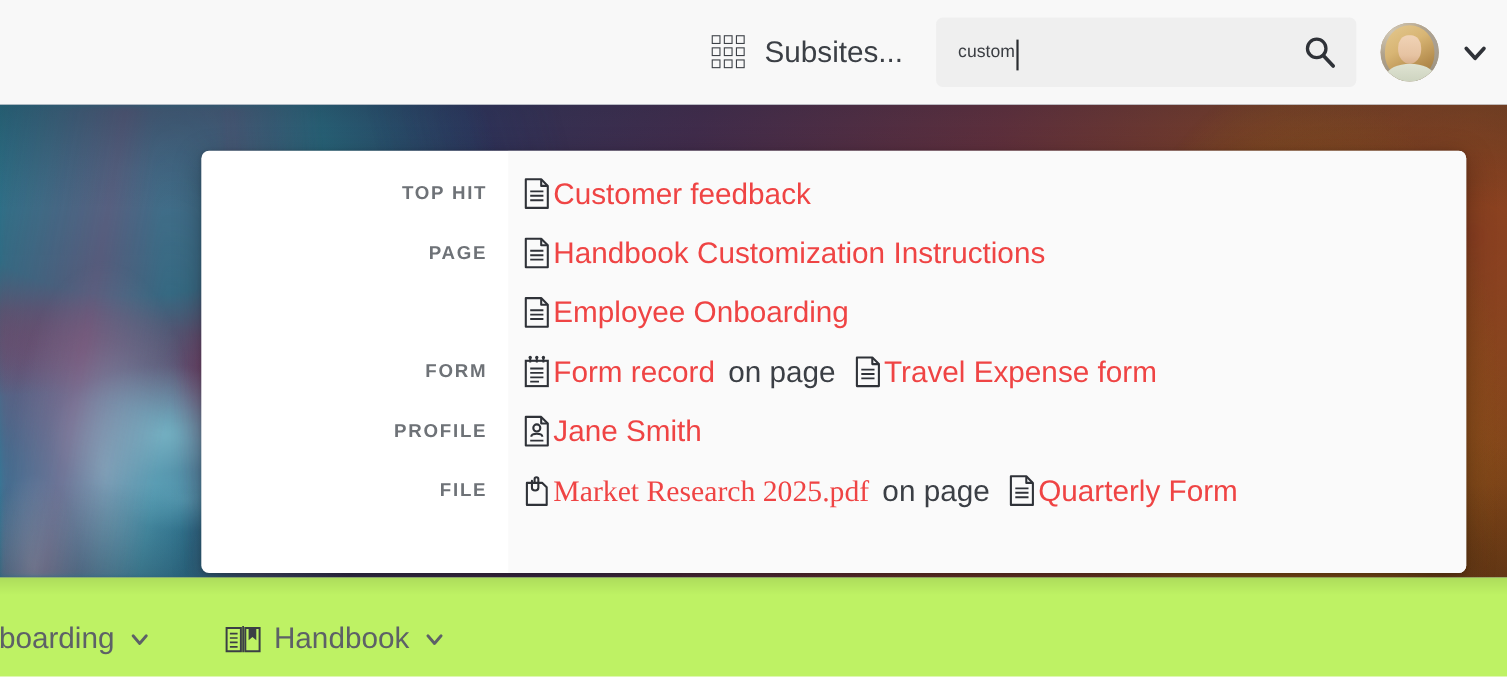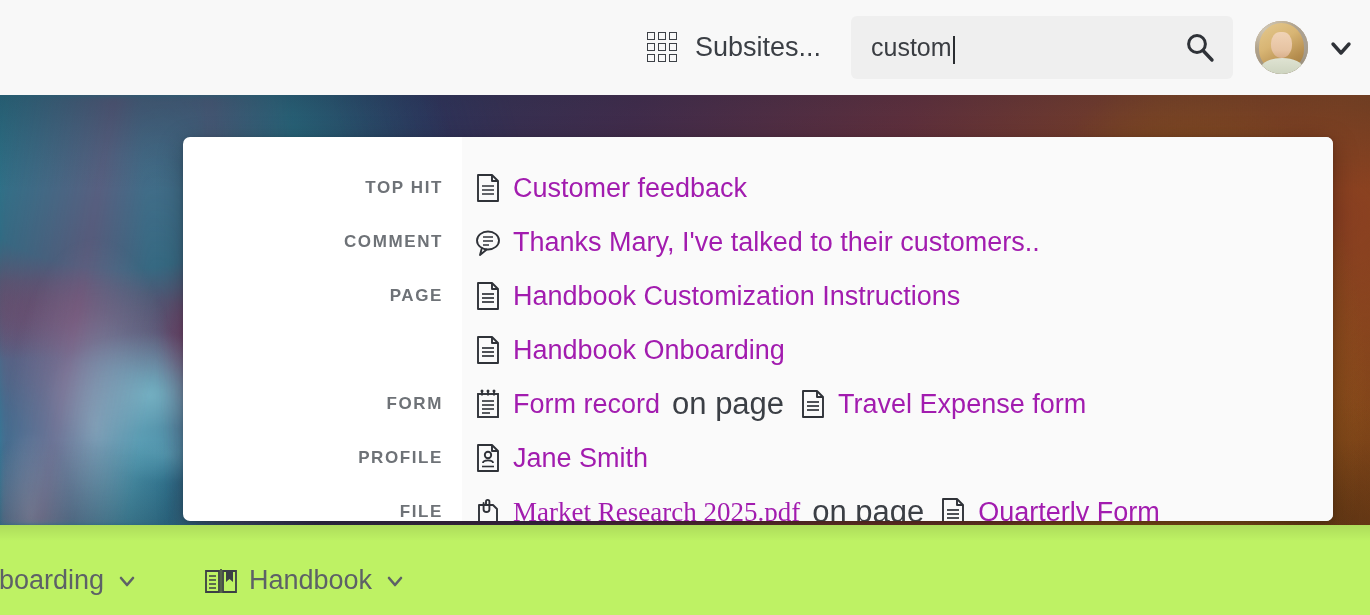--- a/index.html
+++ b/index.html
@@ -100,21 +100,21 @@
     position: relative;
     width: 382px; height: 63px;
     background: #efefef;
     border-radius: 6px;
     display: flex;
     align-items: center;
     padding: 0 20px;
     flex: none;
   }
   .search-value {
-    font-size: 25px;
+    font-size: 16px;
     color: #3a3d42;
     white-space: nowrap;
     line-height: 1;
   }
   .caret {
     display: inline-block;
     width: 2px; height: 28px;
     background: #2a2d31;
     margin-left: 1px;
     vertical-align: middle;
@@ -175,21 +175,21 @@
     position: absolute;
     left: 183px; top: 137px;
     width: 1150px; height: 384px;
     background: #ffffff;
     border-radius: 7px;
     box-shadow: 0 6px 26px rgba(0,0,0,0.30), 0 1px 4px rgba(0,0,0,0.14);
     overflow: hidden;
     z-index: 20;
     display: flex;
     flex-direction: column;
-    padding-top: 24px;
+    padding-top: 12px;
   }
   .dd-col-bg {
     position: absolute;
     left: 279px; top: 0;
     width: 871px; height: 384px;
     background: #fafafa;
   }
   .rows {
     position: relative;
     z-index: 2;
@@ -214,26 +214,25 @@
   .row-content {
     flex: 1;
     display: flex;
     align-items: center;
     padding-left: 11px;
     min-width: 0;
     white-space: nowrap;
   }
   .res-link {
     font-size: 27px;
-    color: #a21caf;
-    margin-left: 10px;
+    color: #ef4444;
     white-space: nowrap;
   }
   .res-plain {
-    font-size: 31px;
+    font-size: 27px;
     color: #3b3f45;
     margin-left: 12px;
     white-space: nowrap;
   }
   .ico {
     flex: none;
     width: 30px; height: 32px;
     display: inline-block;
   }
   .ico.second { margin-left: 14px; }
@@ -341,33 +340,20 @@
                 <path d="M5,3 L19,3 L25,9 L25,29 L5,29 Z" stroke="#2f3238" fill="none" stroke-width="1.9" stroke-linejoin="round"></path>
                 <path d="M19,3 L19,9 L25,9" stroke="#2f3238" fill="none" stroke-width="1.9" stroke-linejoin="round"></path>
                 <line x1="9" y1="14" x2="21" y2="14" stroke="#2f3238" stroke-width="1.7"></line>
                 <line x1="9" y1="18" x2="21" y2="18" stroke="#2f3238" stroke-width="1.7"></line>
                 <line x1="9" y1="22" x2="21" y2="22" stroke="#2f3238" stroke-width="1.7"></line>
               </svg></span>
             <a class="res-link" style="text-decoration: none;">Customer feedback</a>
           </div>
         </div>
         <div class="row">
-          <div class="row-label">COMMENT</div>
-          <div class="row-content">
-            <span class="ico"><svg viewBox="0 0 30 32" width="30" height="32" aria-hidden="true">
-                <ellipse cx="15" cy="14.5" rx="11" ry="9" stroke="#2f3238" fill="none" stroke-width="1.9"></ellipse>
-                <path d="M9,21.5 L7,29 L14,23.2" stroke="#2f3238" fill="none" stroke-width="1.9" stroke-linejoin="round"></path>
-                <line x1="10" y1="11" x2="20" y2="11" stroke="#2f3238" stroke-width="1.7"></line>
-                <line x1="10" y1="15" x2="20" y2="15" stroke="#2f3238" stroke-width="1.7"></line>
-                <line x1="10" y1="19" x2="16" y2="19" stroke="#2f3238" stroke-width="1.7"></line>
-              </svg></span>
-            <a class="res-link" style="text-decoration: none;">Thanks Mary, I've talked to their customers..</a>
-          </div>
-        </div>
-        <div class="row">
           <div class="row-label">PAGE</div>
           <div class="row-content">
             <span class="ico"><svg viewBox="0 0 30 32" width="30" height="32" aria-hidden="true">
                 <path d="M5,3 L19,3 L25,9 L25,29 L5,29 Z" stroke="#2f3238" fill="none" stroke-width="1.9" stroke-linejoin="round"></path>
                 <path d="M19,3 L19,9 L25,9" stroke="#2f3238" fill="none" stroke-width="1.9" stroke-linejoin="round"></path>
                 <line x1="9" y1="14" x2="21" y2="14" stroke="#2f3238" stroke-width="1.7"></line>
                 <line x1="9" y1="18" x2="21" y2="18" stroke="#2f3238" stroke-width="1.7"></line>
                 <line x1="9" y1="22" x2="21" y2="22" stroke="#2f3238" stroke-width="1.7"></line>
               </svg></span>
             <a class="res-link" style="text-decoration: none;">Handbook Customization Instructions</a>
@@ -376,21 +362,21 @@
         <div class="row">
           <div class="row-label"></div>
           <div class="row-content">
             <span class="ico"><svg viewBox="0 0 30 32" width="30" height="32" aria-hidden="true">
                 <path d="M5,3 L19,3 L25,9 L25,29 L5,29 Z" stroke="#2f3238" fill="none" stroke-width="1.9" stroke-linejoin="round"></path>
                 <path d="M19,3 L19,9 L25,9" stroke="#2f3238" fill="none" stroke-width="1.9" stroke-linejoin="round"></path>
                 <line x1="9" y1="14" x2="21" y2="14" stroke="#2f3238" stroke-width="1.7"></line>
                 <line x1="9" y1="18" x2="21" y2="18" stroke="#2f3238" stroke-width="1.7"></line>
                 <line x1="9" y1="22" x2="21" y2="22" stroke="#2f3238" stroke-width="1.7"></line>
               </svg></span>
-            <a class="res-link" style="text-decoration: none;">Handbook Onboarding</a>
+            <a class="res-link" style="text-decoration: none;">Employee Onboarding</a>
           </div>
         </div>
         <div class="row">
           <div class="row-label">FORM</div>
           <div class="row-content">
             <span class="ico"><svg viewBox="0 0 30 32" width="30" height="32" aria-hidden="true">
                 <rect x="5" y="6" width="20" height="23" stroke="#2f3238" fill="none" stroke-width="1.9"></rect>
                 <line x1="9" y1="2.5" x2="9" y2="7.5" stroke="#2f3238" stroke-width="1.8"></line>
                 <line x1="15" y1="2.5" x2="15" y2="7.5" stroke="#2f3238" stroke-width="1.8"></line>
                 <line x1="21" y1="2.5" x2="21" y2="7.5" stroke="#2f3238" stroke-width="1.8"></line>

